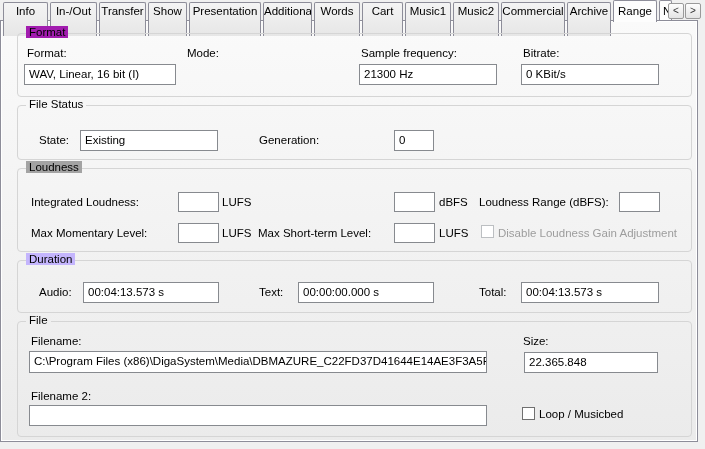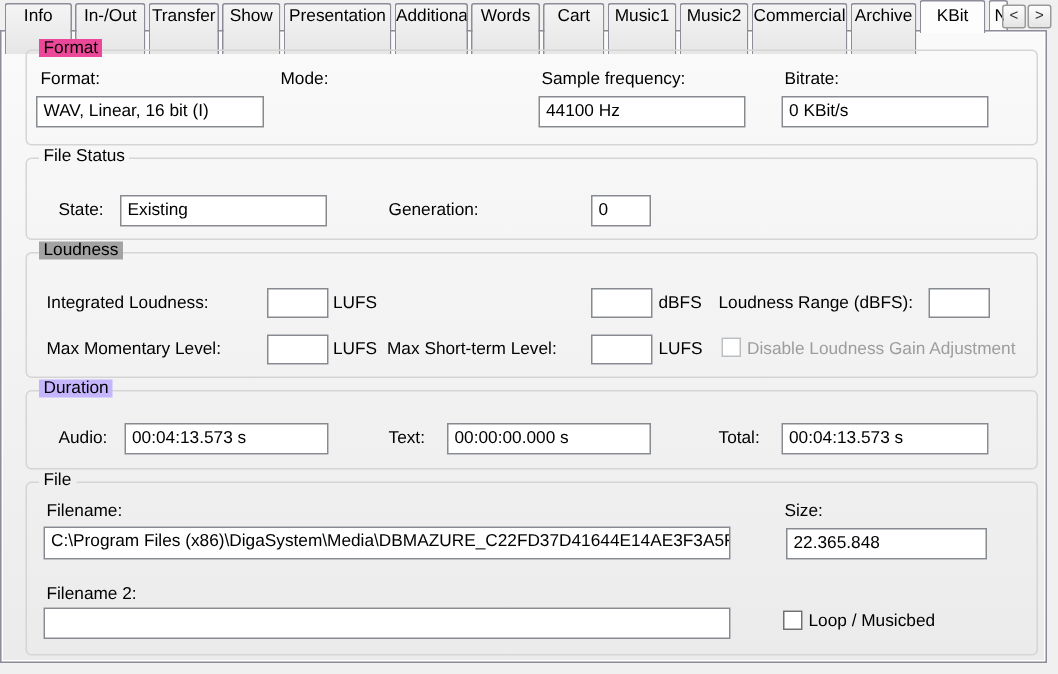--- a/index.html
+++ b/index.html
@@ -40,21 +40,21 @@
     position:absolute;left:0;top:20px;width:698px;height:422px;box-sizing:border-box;
     border:1px solid #8d8d99;
     background:linear-gradient(#fafafa,#ebebeb);
     box-shadow:inset 0 1px 0 #fff,inset 1px 0 0 #fff,inset -1px 0 0 #fff,inset 0 -1px 0 #fff;
     z-index:1;
   }
   
   .group{position:absolute;left:17px;width:675px;box-sizing:border-box;
     border:1px solid #d5d5d5;border-radius:4px;z-index:2;}
   .gtitle{position:absolute;left:8px;top:-8px;padding:0 3px;white-space:nowrap;}
-  .g-format{top:33px;height:64px}   .g-format .gtitle{background:#ec4899}
+  .g-format{top:33px;height:64px}   .g-format .gtitle{background:#a21caf}
   .g-filestatus{top:105px;height:55px}.g-filestatus .gtitle{background:#f7f7f7}
   .g-loudness{top:168px;height:84px}.g-loudness .gtitle{background:#a3a3a3}
   .g-duration{top:260px;height:53px}.g-duration .gtitle{background:#c4b5fd}
   .g-file{top:321px;height:116px}   .g-file .gtitle{background:#efefef}
   
   .lbl{position:absolute;white-space:nowrap;}
   .lbl.dis{color:#9d9d9d;}
   .field{
     position:absolute;box-sizing:border-box;height:21px;
     background:#fff;border:1px solid #878a8f;
@@ -74,36 +74,36 @@
     <div class="tab">Transfer</div>
     <div class="tab">Show</div>
     <div class="tab">Presentation</div>
     <div class="tab">Additional</div>
     <div class="tab">Words</div>
     <div class="tab">Cart</div>
     <div class="tab">Music1</div>
     <div class="tab">Music2</div>
     <div class="tab">Commercial</div>
     <div class="tab">Archive</div>
-    <div class="tab active">KBit</div>
+    <div class="tab active">Range</div>
   </div>
   <div class="tab partial">N</div>
   <div class="tabscroll" id="scrollL">&lt;</div>
   <div class="tabscroll" id="scrollR">&gt;</div>
 
   <div class="page"></div>
 
   <div class="group g-format">
     <span class="gtitle">Format</span>
     <span class="lbl" style="left:9px;top:13px">Format:</span>
     <span class="lbl" style="left:169px;top:13px">Mode:</span>
     <span class="lbl" style="left:343px;top:13px">Sample frequency:</span>
     <span class="lbl" style="left:505px;top:13px">Bitrate:</span>
     <div class="field" style="left:6px;top:30px;width:152px">WAV, Linear, 16 bit (I)</div>
-    <div class="field" style="left:341px;top:30px;width:138px">44100 Hz</div>
+    <div class="field" style="left:341px;top:30px;width:138px">21300 Hz</div>
     <div class="field" style="left:503px;top:30px;width:138px">0 KBit/s</div>
   </div>
 
   <div class="group g-filestatus">
     <span class="gtitle">File Status</span>
     <span class="lbl" style="left:21px;top:28px">State:</span>
     <div class="field" style="left:62px;top:24px;width:138px">Existing</div>
     <span class="lbl" style="left:241px;top:28px">Generation:</span>
     <div class="field" style="left:376px;top:24px;width:40px">0</div>
   </div>

